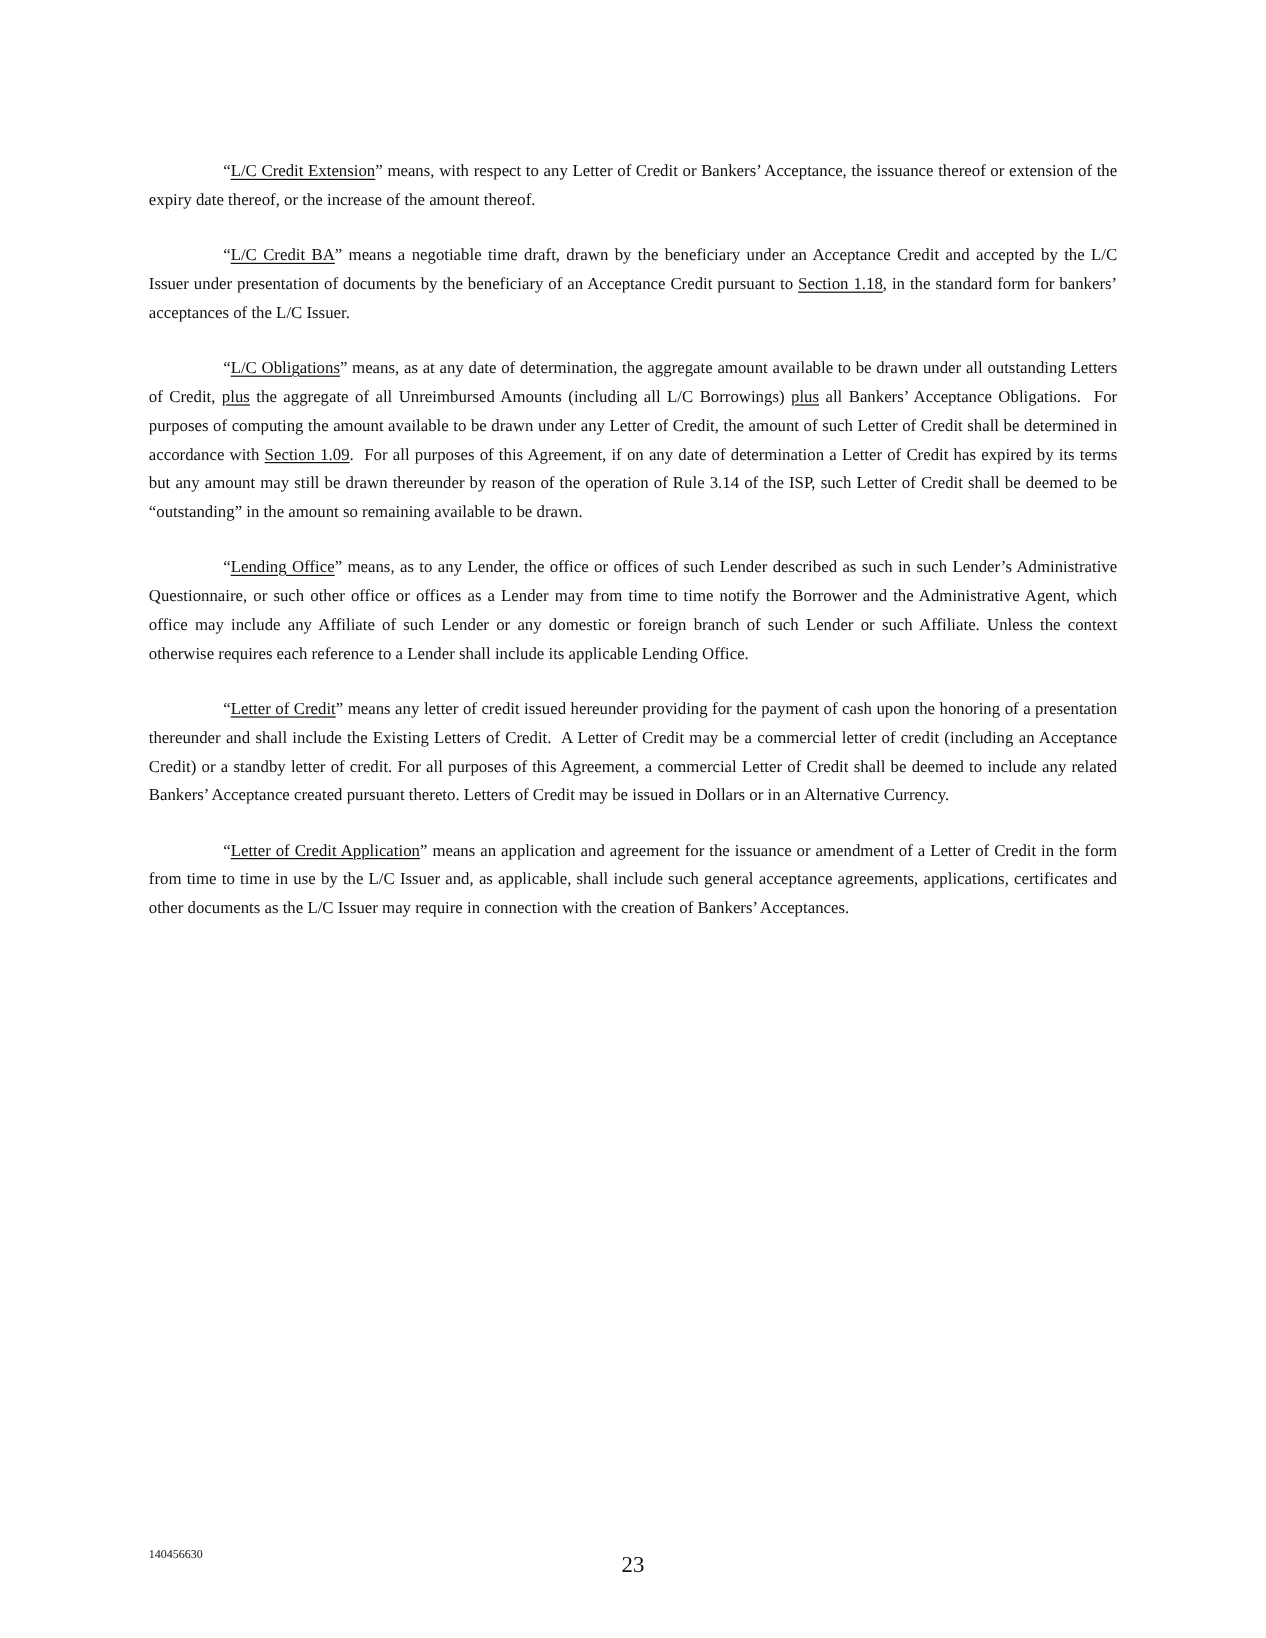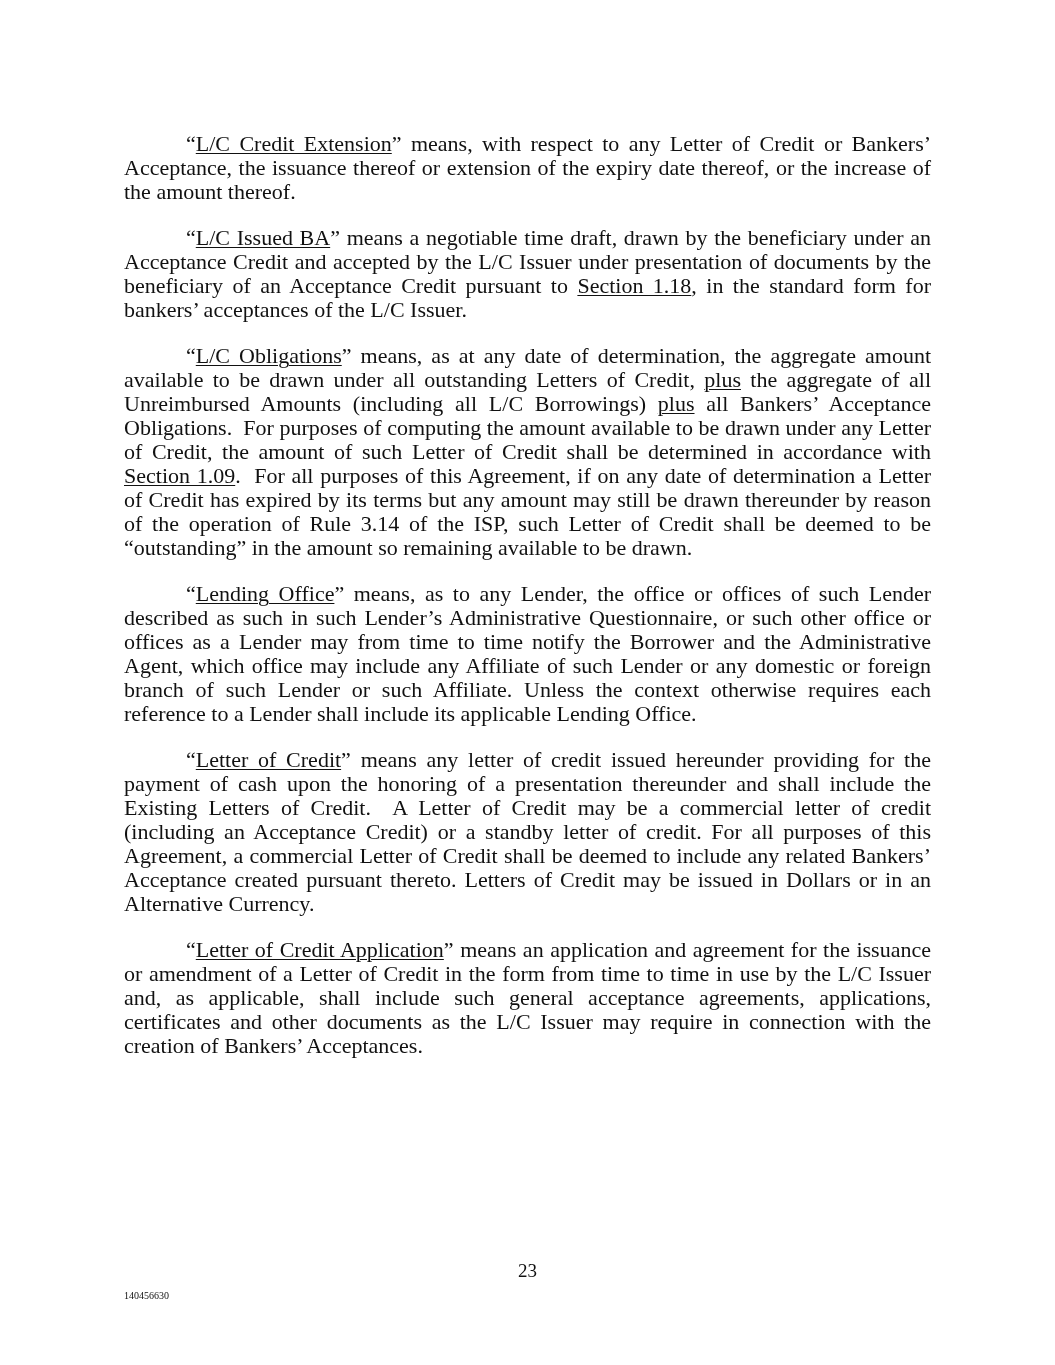--- a/index.html
+++ b/index.html
@@ -16,55 +16,55 @@
       font-family: "Liberation Serif", "DejaVu Serif", serif;
     }
     .page {
       position: absolute;
       left: 124px;
       top: 132px;
       width: 807px;
     }
     .para {
       margin: 0 0 22px 0;
-      font-size: 22px;
+      font-size: 14px;
       line-height: 24px;
       text-align: justify;
       text-indent: 62px;
       hyphens: none;
     }
     .para u {
       text-decoration: underline;
       text-underline-offset: 2px;
       text-decoration-thickness: 1px;
     }
     .page-number {
       position: absolute;
       left: 0;
       width: 1055px;
-      top: 1260px;
+      top: 1294px;
       text-align: center;
       font-size: 19px;
       line-height: 22px;
     }
     .doc-id {
       position: absolute;
       left: 124px;
       top: 1289px;
       font-size: 10px;
       line-height: 14px;
     }
   </style>
 </head>
 <body>
 
 <div class="page">
   <div id="paragraphs">
       <p class="para"><span>“</span><u>L/C Credit Extension</u><span>” means, with respect to any Letter of Credit or Bankers’ Acceptance, the issuance thereof or extension of the expiry date thereof, or the increase of the amount thereof.</span></p>
-      <p class="para"><span>“</span><u>L/C Issued BA</u><span>” means a negotiable time draft, drawn by the beneficiary under an Acceptance Credit and accepted by the L/C Issuer under presentation of documents by the beneficiary of an Acceptance Credit pursuant to </span><u>Section 1.18</u><span>, in the standard form for bankers’ acceptances of the L/C Issuer.</span></p>
+      <p class="para"><span>“</span><u>L/C Credit BA</u><span>” means a negotiable time draft, drawn by the beneficiary under an Acceptance Credit and accepted by the L/C Issuer under presentation of documents by the beneficiary of an Acceptance Credit pursuant to </span><u>Section 1.18</u><span>, in the standard form for bankers’ acceptances of the L/C Issuer.</span></p>
       <p class="para"><span>“</span><u>L/C Obligations</u><span>” means, as at any date of determination, the aggregate amount available to be drawn under all outstanding Letters of Credit, </span><u>plus</u><span> the aggregate of all Unreimbursed Amounts (including all L/C Borrowings) </span><u>plus</u><span> all Bankers’ Acceptance Obligations.&nbsp; For purposes of computing the amount available to be drawn under any Letter of Credit, the amount of such Letter of Credit shall be determined in accordance with </span><u>Section 1.09</u><span>.&nbsp; For all purposes of this Agreement, if on any date of determination a Letter of Credit has expired by its terms but any amount may still be drawn thereunder by reason of the operation of Rule 3.14 of the ISP, such Letter of Credit shall be deemed to be “outstanding” in the amount so remaining available to be drawn.</span></p>
       <p class="para"><span>“</span><u>Lending Office</u><span>” means, as to any Lender, the office or offices of such Lender described as such in such Lender’s Administrative Questionnaire, or such other office or offices as a Lender may from time to time notify the Borrower and the Administrative Agent, which office may include any Affiliate of such Lender or any domestic or foreign branch of such Lender or such Affiliate. Unless the context otherwise requires each reference to a Lender shall include its applicable Lending Office.</span></p>
       <p class="para"><span>“</span><u>Letter of Credit</u><span>” means any letter of credit issued hereunder providing for the payment of cash upon the honoring of a presentation thereunder and shall include the Existing Letters of Credit.&nbsp; A Letter of Credit may be a commercial letter of credit (including an Acceptance Credit) or a standby letter of credit. For all purposes of this Agreement, a commercial Letter of Credit shall be deemed to include any related Bankers’ Acceptance created pursuant thereto. Letters of Credit may be issued in Dollars or in an Alternative Currency.</span></p>
       <p class="para"><span>“</span><u>Letter of Credit Application</u><span>” means an application and agreement for the issuance or amendment of a Letter of Credit in the form from time to time in use by the L/C Issuer and, as applicable, shall include such general acceptance agreements, applications, certificates and other documents as the L/C Issuer may require in connection with the creation of Bankers’ Acceptances.</span></p>
     </div>
 </div>
 
 <div class="page-number">23</div>
 <div class="doc-id">140456630</div>
 

